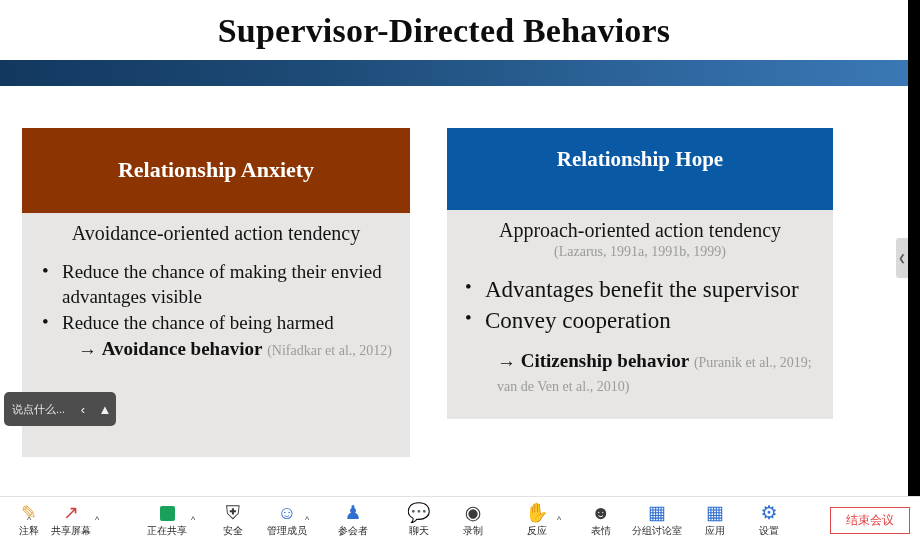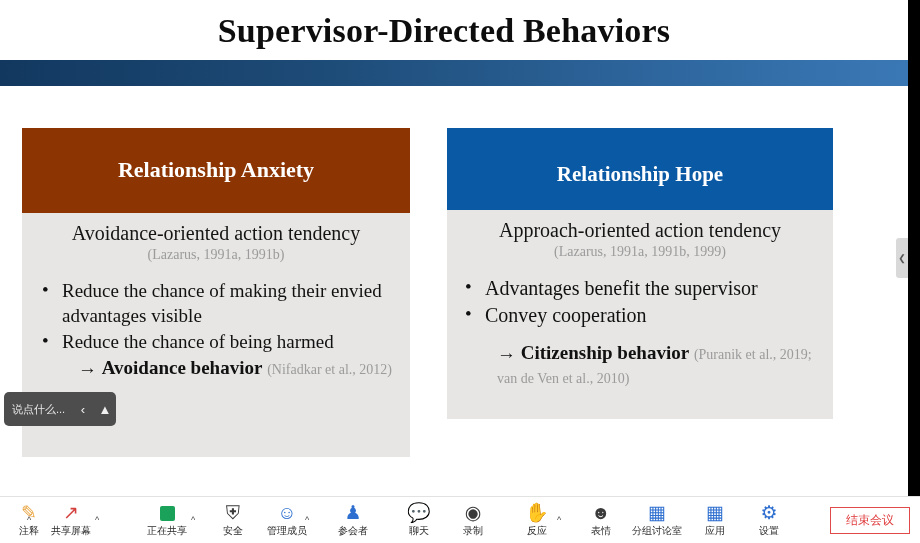--- a/index.html
+++ b/index.html
@@ -67,21 +67,21 @@
   .col-left .col-head {
     height: 85px;
     background: #8c3503;
     font-size: 22px;
     padding-top: 29px;
   }
   .col-right .col-head {
     height: 82px;
     background: #0a59a4;
     font-size: 21px;
-    padding-top: 34px;
+    padding-top: 19px;
   }
   .col-body {
     box-sizing: border-box;
     background: #e7e6e4;
     font-family: "Liberation Serif", serif;
     color: #111111;
   }
   .col-left .col-body  { height: 244px; padding: 8px 4px 0 4px; }
   .col-right .col-body { height: 209px; padding: 8px 4px 0 4px; }
 
@@ -111,21 +111,21 @@
     margin-bottom: 1px;
   }
   .bullets li::before {
     content: "\2022";
     position: absolute;
     left: 16px;
     top: -1px;
     font-size: 19px;
     color: #111111;
   }
-  .col-right .bullets li { padding-left: 34px; font-size: 20px; }
+  .col-right .bullets li { padding-left: 34px; font-size: 23px; }
   .col-right .bullets li::before { left: 14px; }
 
   .arrow-line {
     font-size: 19px;
     line-height: 1.3;
     color: #111111;
     margin-top: 2px;
   }
   .col-left .arrow-line { padding-left: 58px; text-indent: -20px; text-align: center; }
   .col-right .arrow-line { padding-left: 46px; text-align: left; }
@@ -240,21 +240,20 @@
   <div class="slide">
 
     <div class="slide-title">Supervisor-Directed Behaviors</div>
     <div class="title-bar"></div>
 
     <div class="col col-left">
       <div class="col-head">Relationship Anxiety</div>
       <div class="col-body">
         <div class="tendency">
           <span>Avoidance-oriented action tendency</span>
-          <span class="cite">(Lazarus, 1991a, 1991b)</span>
         </div>
         <ul class="bullets">
           <li>Reduce the chance of making their envied advantages visible</li>
           <li>Reduce the chance of being harmed</li>
         </ul>
         <div class="arrow-line">
           <span class="arrow-glyph">→</span>
           <b>Avoidance behavior</b>
           <span class="cite">(Nifadkar et al., 2012)</span>
         </div>

